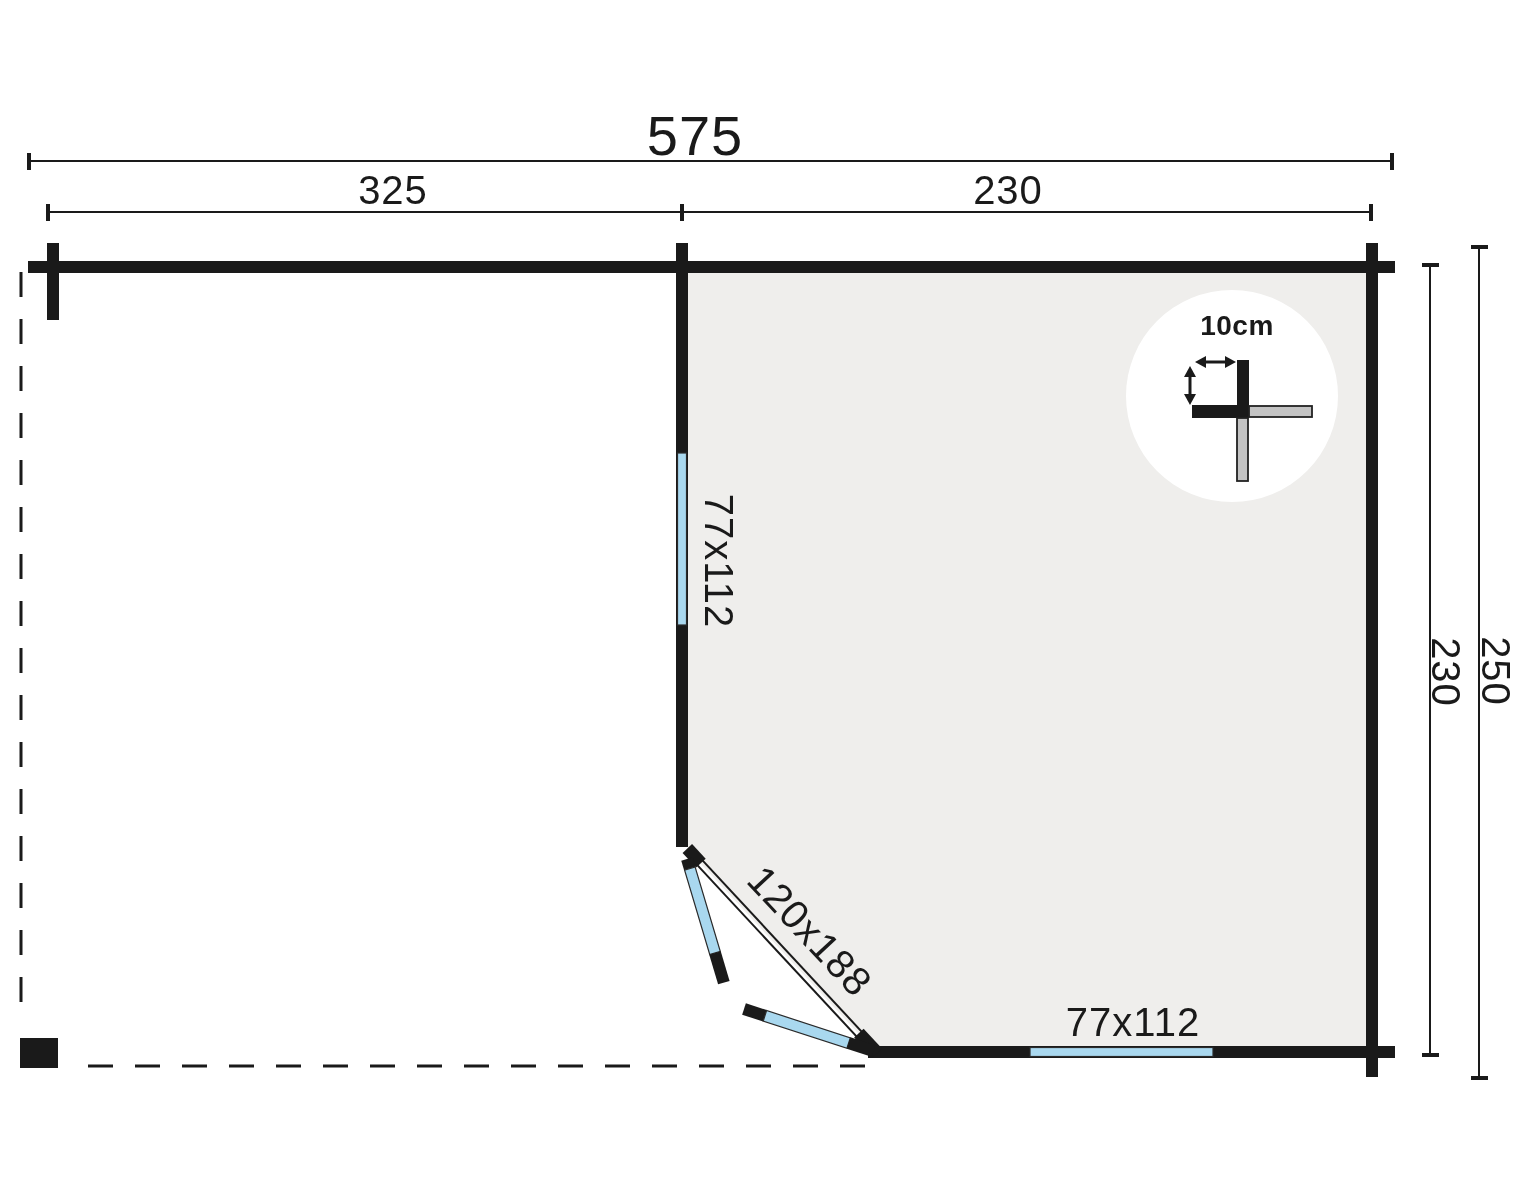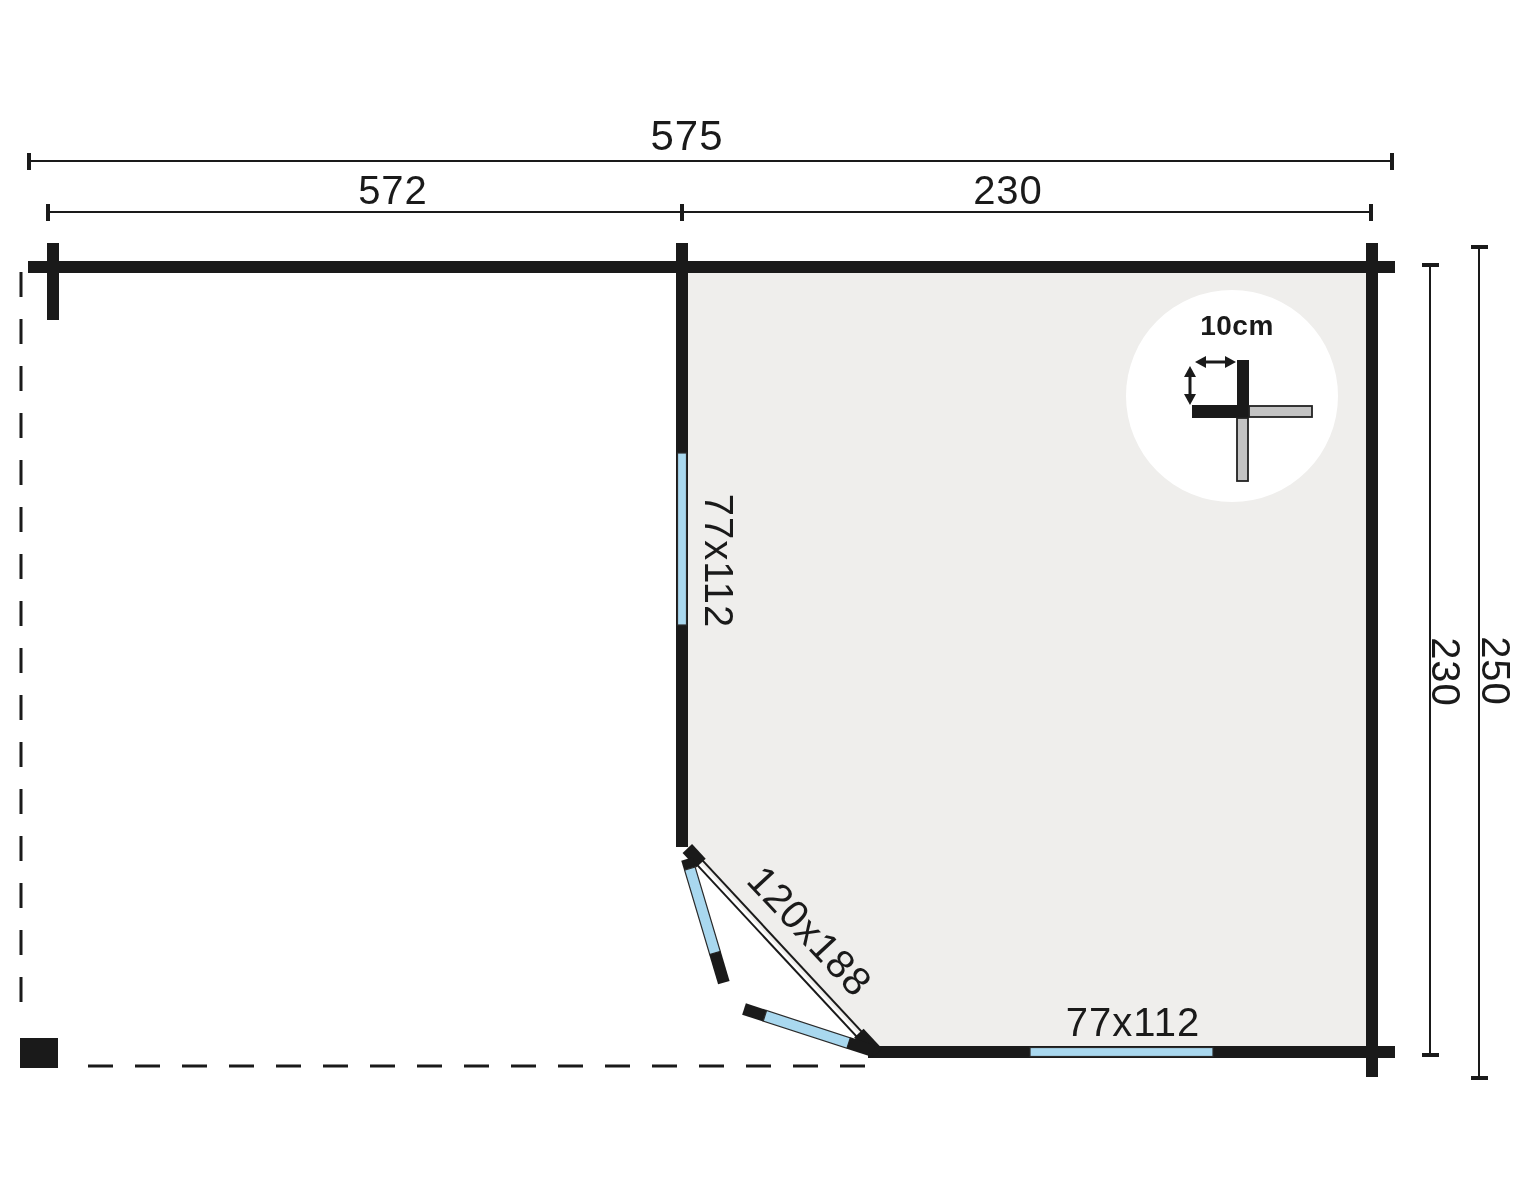--- a/index.html
+++ b/index.html
@@ -29,21 +29,21 @@
   .arrowhead{fill:var(--ink);}
   .label{
     position:absolute;
     transform:translate(-50%,-50%);
     white-space:nowrap;
     font-size:40px;
     letter-spacing:1px;
     color:var(--ink);
     line-height:1;
   }
-  .label.big{font-size:42px;}
+  .label.big{font-size:56px;margin-left:8px;}
   .label.rot90{transform:translate(-50%,-50%) rotate(90deg);}
   .label.rot47{transform:translate(-50%,-50%) rotate(47deg);}
   .label.small{font-size:28px;font-weight:600;letter-spacing:0.5px;}
 </style>
 </head>
 <body>
 
 <div class="canvas">
 
   <svg width="1536" height="1193" viewBox="0 0 1536 1193">
@@ -122,21 +122,21 @@
     </g>
     <g>
       <line x1="1479" y1="247" x2="1479" y2="1078" class="dim"></line>
       <rect x="1471" y="245" width="17" height="4" class="tick"></rect>
       <rect x="1471" y="1076" width="17" height="4" class="tick"></rect>
     </g>
   </svg>
 
   <div class="label big" style="left:687px;top:136px;">575</div>
 
-  <div class="label" style="left:393px;top:190px;">572</div>
+  <div class="label" style="left:393px;top:190px;">325</div>
 
   <div class="label" style="left:1008px;top:190px;">230</div>
 
   <div class="label rot90" style="left:1446px;top:672px;">230</div>
 
   <div class="label rot90" style="left:1496px;top:671px;">250</div>
 
   <div class="label rot90" style="left:719px;top:561px;">77x112</div>
 
   <div class="label rot47" style="left:810px;top:931px;">120x188</div>

